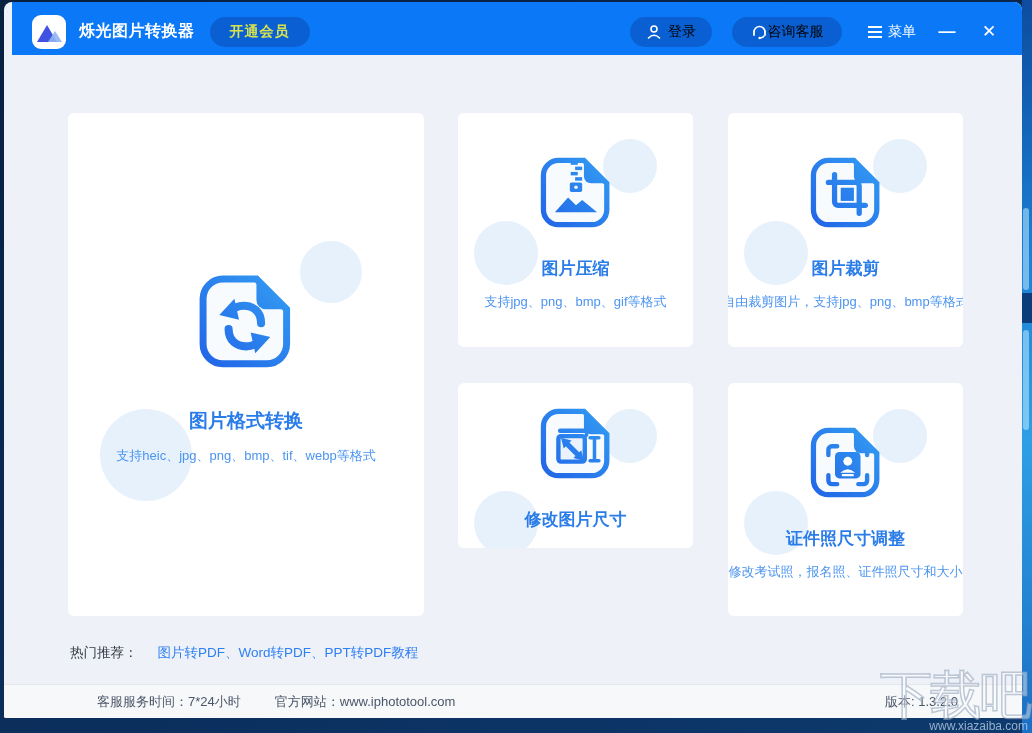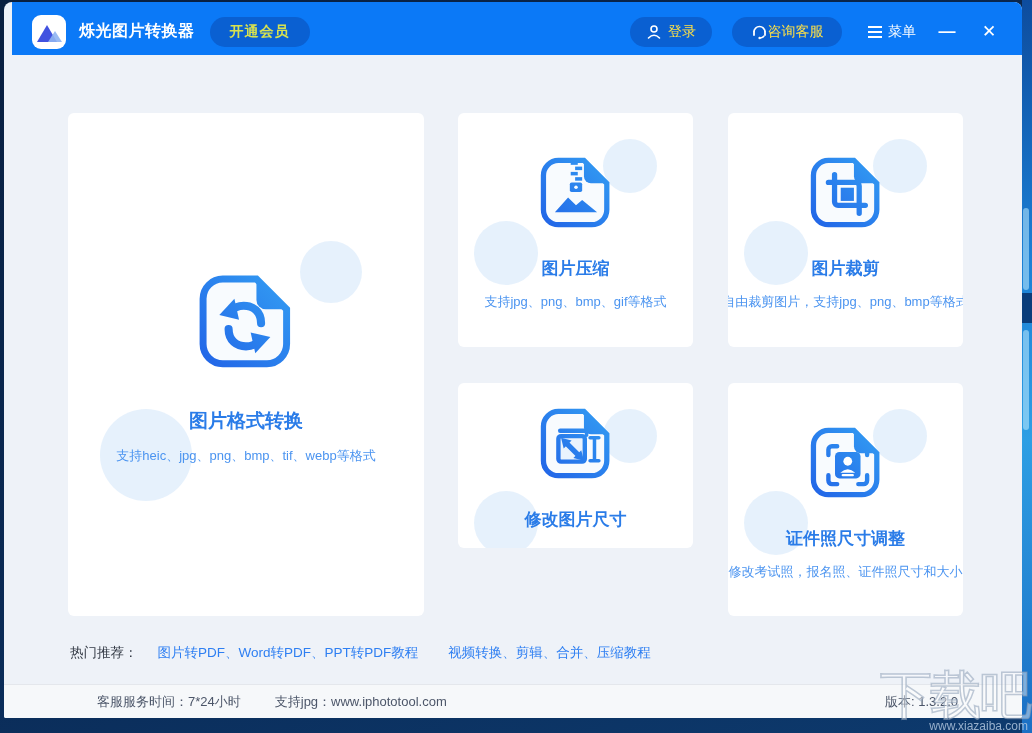--- a/index.html
+++ b/index.html
@@ -32,21 +32,21 @@
   .logo .tri-small { position:absolute; right:4px; bottom:7px; width:0; height:0;
     border-left:7px solid transparent; border-right:7px solid transparent; border-bottom:11px solid #8fb4f2; opacity:.9; }
   .app-name { color:#ffffff; font-size:16px; font-weight:bold; margin-left:13px; letter-spacing:.5px; }
   .pill { display:flex; align-items:center; justify-content:center; border-radius:16px;
     background:#0a60d2; height:30px; cursor:pointer; }
   .vip-pill { width:100px; margin-left:15px; }
   .vip-pill span { color:#d8e24f; font-size:14px; font-weight:bold; letter-spacing:1px; }
   .tb-right { margin-left:auto; display:flex; align-items:center; gap:20px; }
   .login-pill { width:82px; gap:6px; }
   .service-pill { width:110px; }
-  .pill .lbl { color:#fde047; font-size:14px; }
+  .pill .lbl { color:#000000; font-size:14px; }
   .menu-btn { display:flex; align-items:center; gap:6px; color:#fff; font-size:14px; cursor:pointer; margin-left:6px; }
   .hamburger { display:flex; flex-direction:column; gap:3px; }
   .hamburger i { display:block; width:14px; height:2px; background:#fff; }
   .win-btn { color:#fff; font-size:17px; cursor:pointer; width:22px; text-align:center; line-height:22px; }
   .min-btn { font-weight:bold; letter-spacing:0; }
 
   
   .main { position:absolute; top:60px; left:0; right:0; height:622px; background:#eef2f8; }
 
   .card { position:absolute; background:#ffffff; border-radius:6px; overflow:hidden; cursor:pointer;
@@ -247,27 +247,26 @@
           <rect x="45" y="62.5" width="14" height="2.6" rx="1.3" fill="#ffffff"></rect>
         </svg>
       </div>
       <div class="card-title">证件照尺寸调整</div>
       <div class="card-sub">修改考试照，报名照、证件照尺寸和大小</div>
     </div>
 
     <div class="hot-row">
       <span class="hot-label">热门推荐：</span>
       <span class="hot-link">图片转PDF、Word转PDF、PPT转PDF教程</span>
-      <span class="hot-link">视频转换、剪辑、合并、压缩教程</span>
     </div>
   </div>
 
   <div class="footer">
     <span class="f-item">客服服务时间：7*24小时</span>
-    <span class="f-item">支持jpg：www.iphototool.com</span>
+    <span class="f-item">官方网站：www.iphototool.com</span>
     <span class="version">版本: 1.3.2.0</span>
   </div>
 </div>
 
 <div class="watermark">
   <div class="wm-text">下载吧</div>
   <div class="wm-url">www.xiazaiba.com</div>
 </div>
 
 </body></html>

